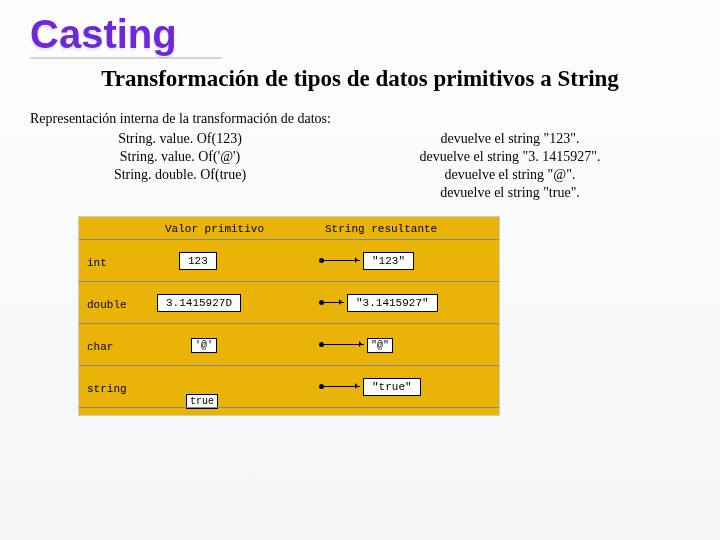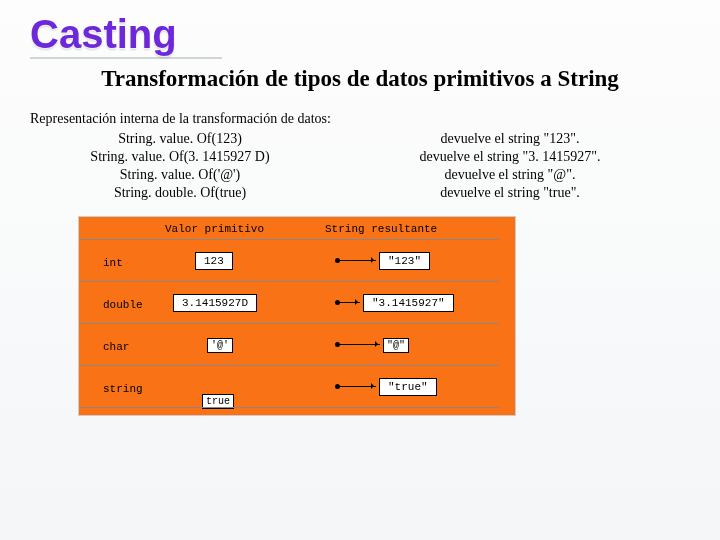--- a/index.html
+++ b/index.html
@@ -32,28 +32,27 @@
   }
   .body{font-size:14px;line-height:1.28;font-family:Liberation Serif, serif;}
   .examples{display:flex;margin-top:2px;}
   .col-l{width:300px;}
   .col-r{flex:1;}
   .col-l div,.col-r div{white-space:pre;text-align:center;}
   
   .diagram{
     width:420px;
     height:198px;
-    background:#f97316;
+    background:#eab308;
     border:1px solid #ccc;
     margin:14px 0 0 48px;
     position:relative;
     font-family:"Courier New",monospace;
     font-size:11px;
     color:#000;
-    padding-left:16px;
   }
   .diagram .hdr{
     position:absolute;top:6px;font-size:11px;white-space:nowrap;
   }
   .diagram .row{position:absolute;height:34px;}
   .diagram .lbl{position:absolute;left:8px;top:8px;}
   .box{
     position:absolute;border:1px solid #000;background:#fff;
     padding:2px 8px;line-height:1.1;white-space:nowrap;text-align:center;
   }
@@ -70,21 +69,20 @@
 <body>
 
 <div class="slide">
   <div class="title">Casting</div>
   <div class="subtitle">Transformación de tipos de datos primitivos a String</div>
   <div class="body">
     <div>Representación interna de la transformación de datos:</div>
     <div class="examples">
       <div class="col-l">
         <div>String. value. Of(123)</div>
-        <div>String. value. Of(3. 1415927 D)</div>
         <div>String. value. Of('@')</div>
         <div>String. double. Of(true)</div>
       </div>
       <div class="col-r">
         <div>devuelve el string "123".</div>
         <div>devuelve el string "3. 1415927".</div>
         <div>devuelve el string "@".</div>
         <div>devuelve el string "true".</div>
       </div>
     </div>

